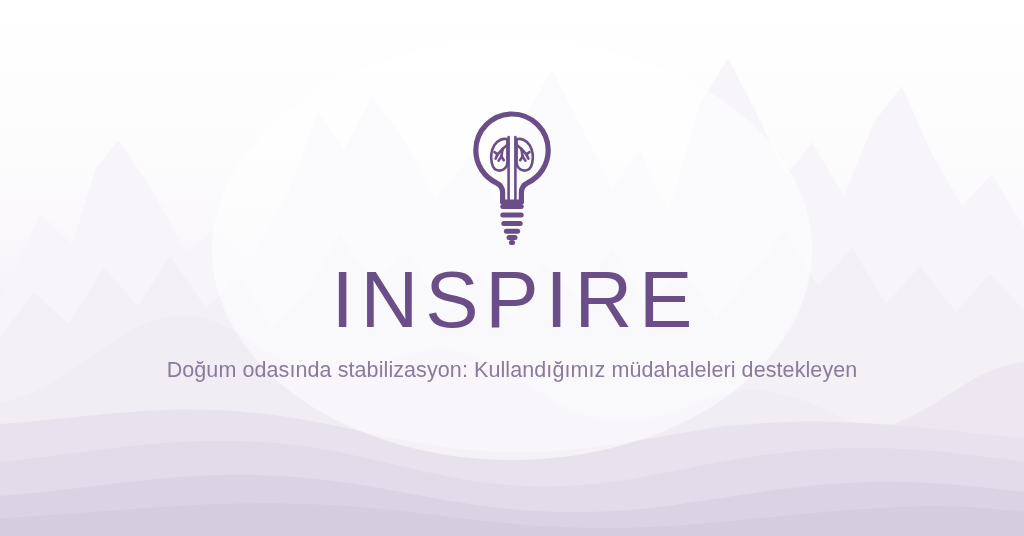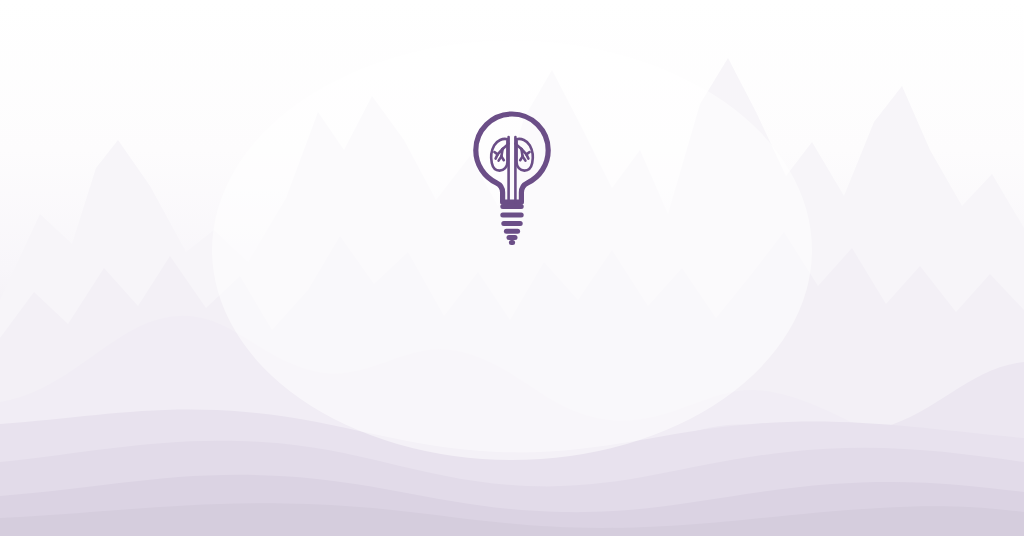--- a/index.html
+++ b/index.html
@@ -187,18 +187,20 @@
       <g fill="none" stroke="#6b4e87" stroke-width="5.0" stroke-linecap="round" stroke-linejoin="round">
         <path d="M38.8,96.6 L57.2,96.6"></path>
         <path d="M38.8,105.0 L57.2,105.0"></path>
         <path d="M39.8,113.4 L56.2,113.4"></path>
         <path d="M42.4,121.2 L53.6,121.2"></path>
         <path d="M45.0,127.4 L51.0,127.4"></path>
         <path d="M47.4,132.4 L48.6,132.4"></path>
       </g>
     </svg>
 
+    <div id="wordmark">INSPIRE</div>
 
     <div id="subtitle">
+      <span class="sr-line">Doğum odasında stabilizasyon: Kullandığımız müdahaleleri destekleyen</span>
     </div>
 
   </div>
 </div>
 
 </body></html>

